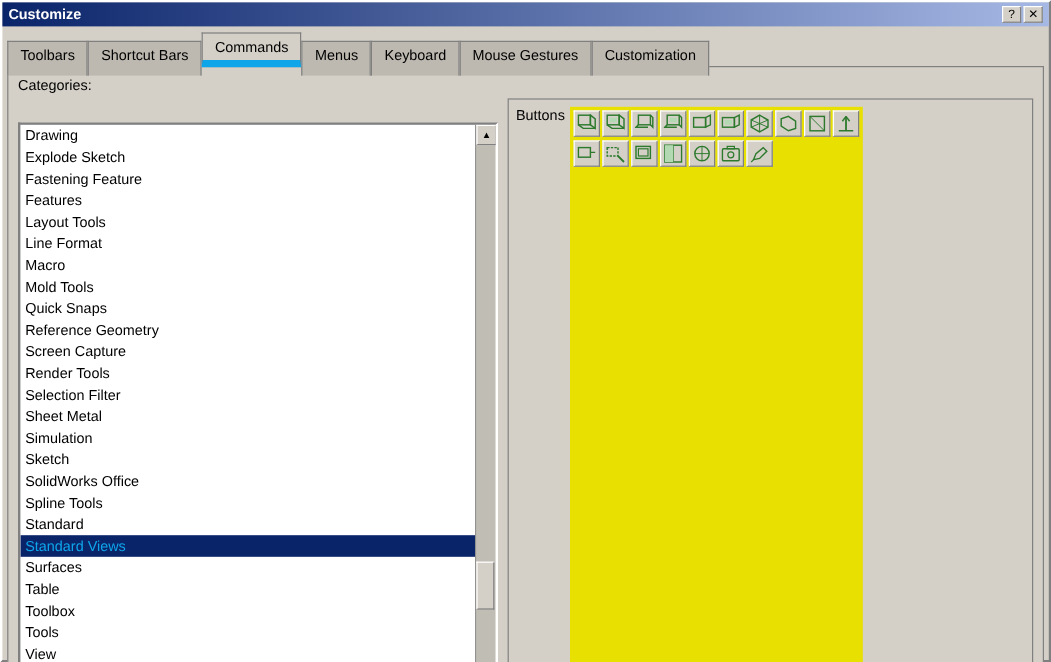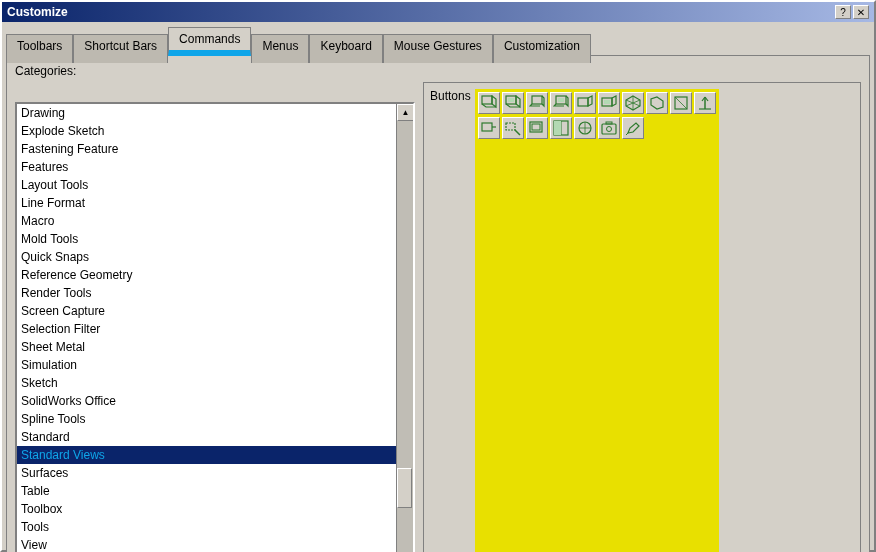--- a/index.html
+++ b/index.html
@@ -246,22 +246,22 @@
               <div class="list-item">Drawing</div>
               <div class="list-item">Explode Sketch</div>
               <div class="list-item">Fastening Feature</div>
               <div class="list-item">Features</div>
               <div class="list-item">Layout Tools</div>
               <div class="list-item">Line Format</div>
               <div class="list-item">Macro</div>
               <div class="list-item">Mold Tools</div>
               <div class="list-item">Quick Snaps</div>
               <div class="list-item">Reference Geometry</div>
+              <div class="list-item">Screen Capture</div>
               <div class="list-item">Render Tools</div>
-              <div class="list-item">Screen Capture</div>
               <div class="list-item">Selection Filter</div>
               <div class="list-item">Sheet Metal</div>
               <div class="list-item">Simulation</div>
               <div class="list-item">Sketch</div>
               <div class="list-item">SolidWorks Office</div>
               <div class="list-item">Spline Tools</div>
               <div class="list-item">Standard</div>
               <div class="list-item selected">Standard Views</div>
               <div class="list-item">Surfaces</div>
               <div class="list-item">Table</div>

